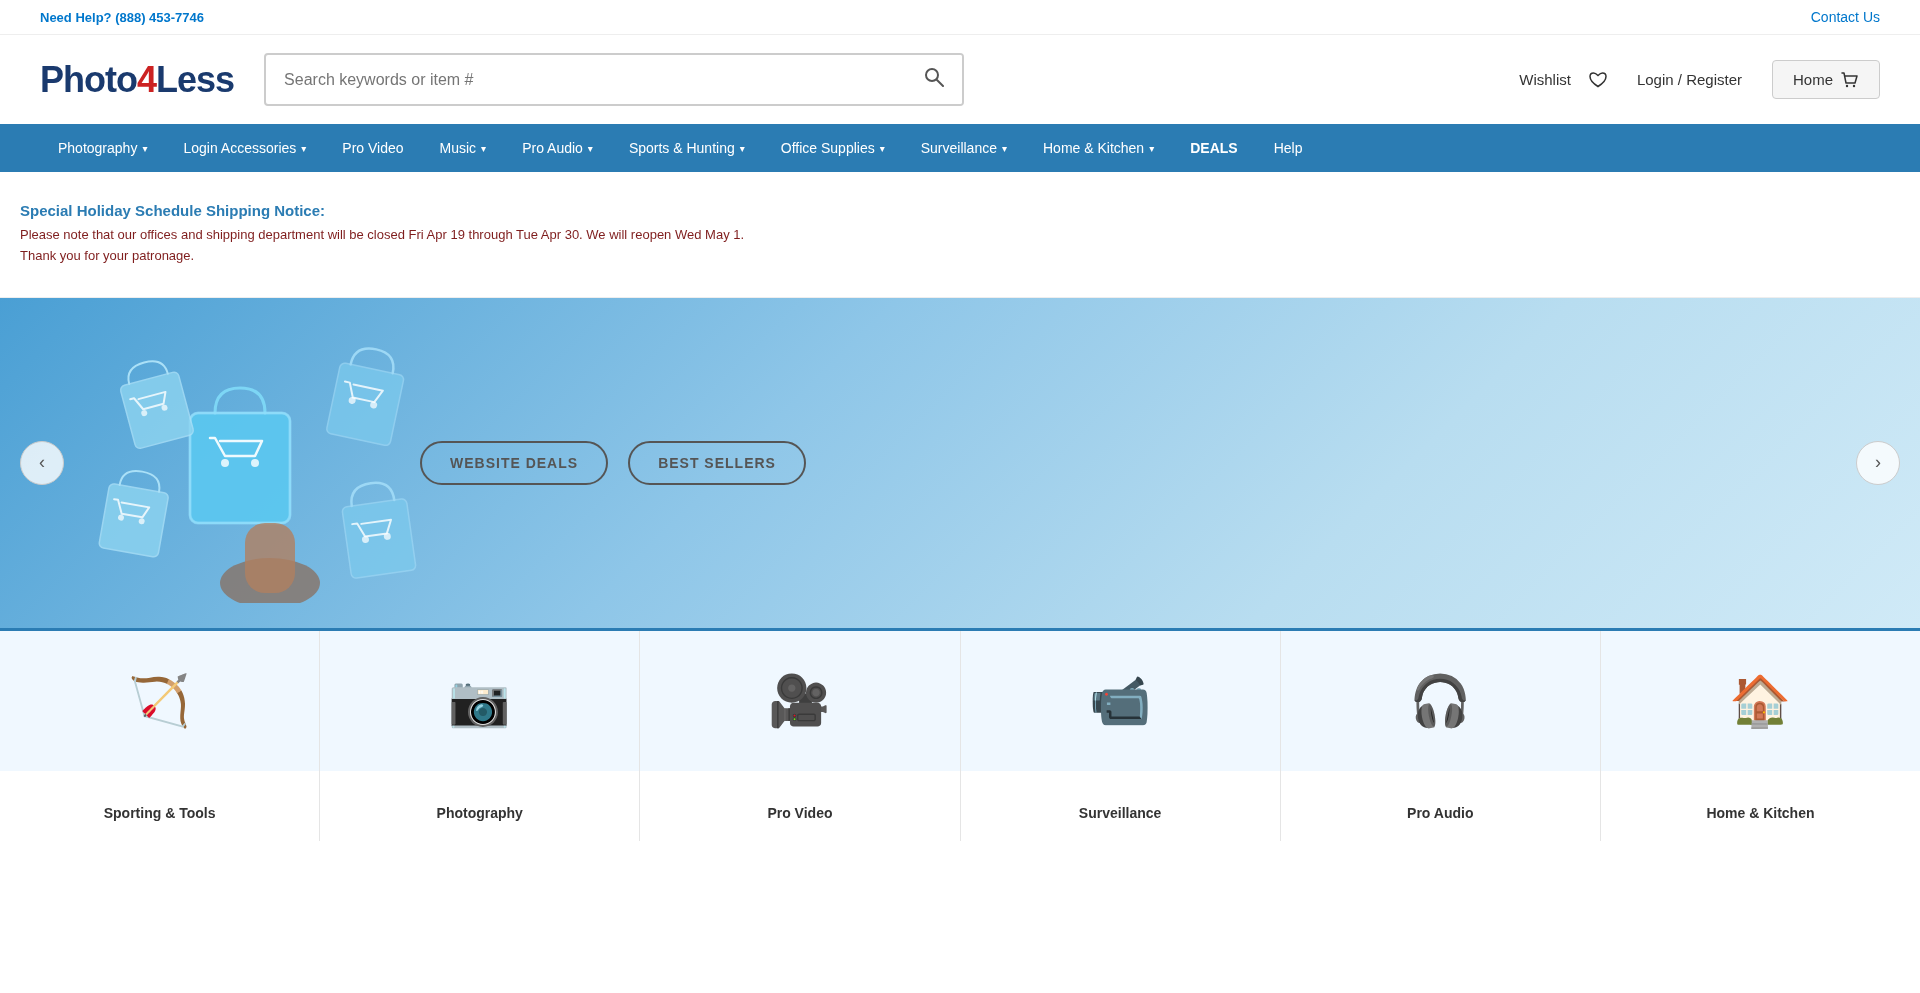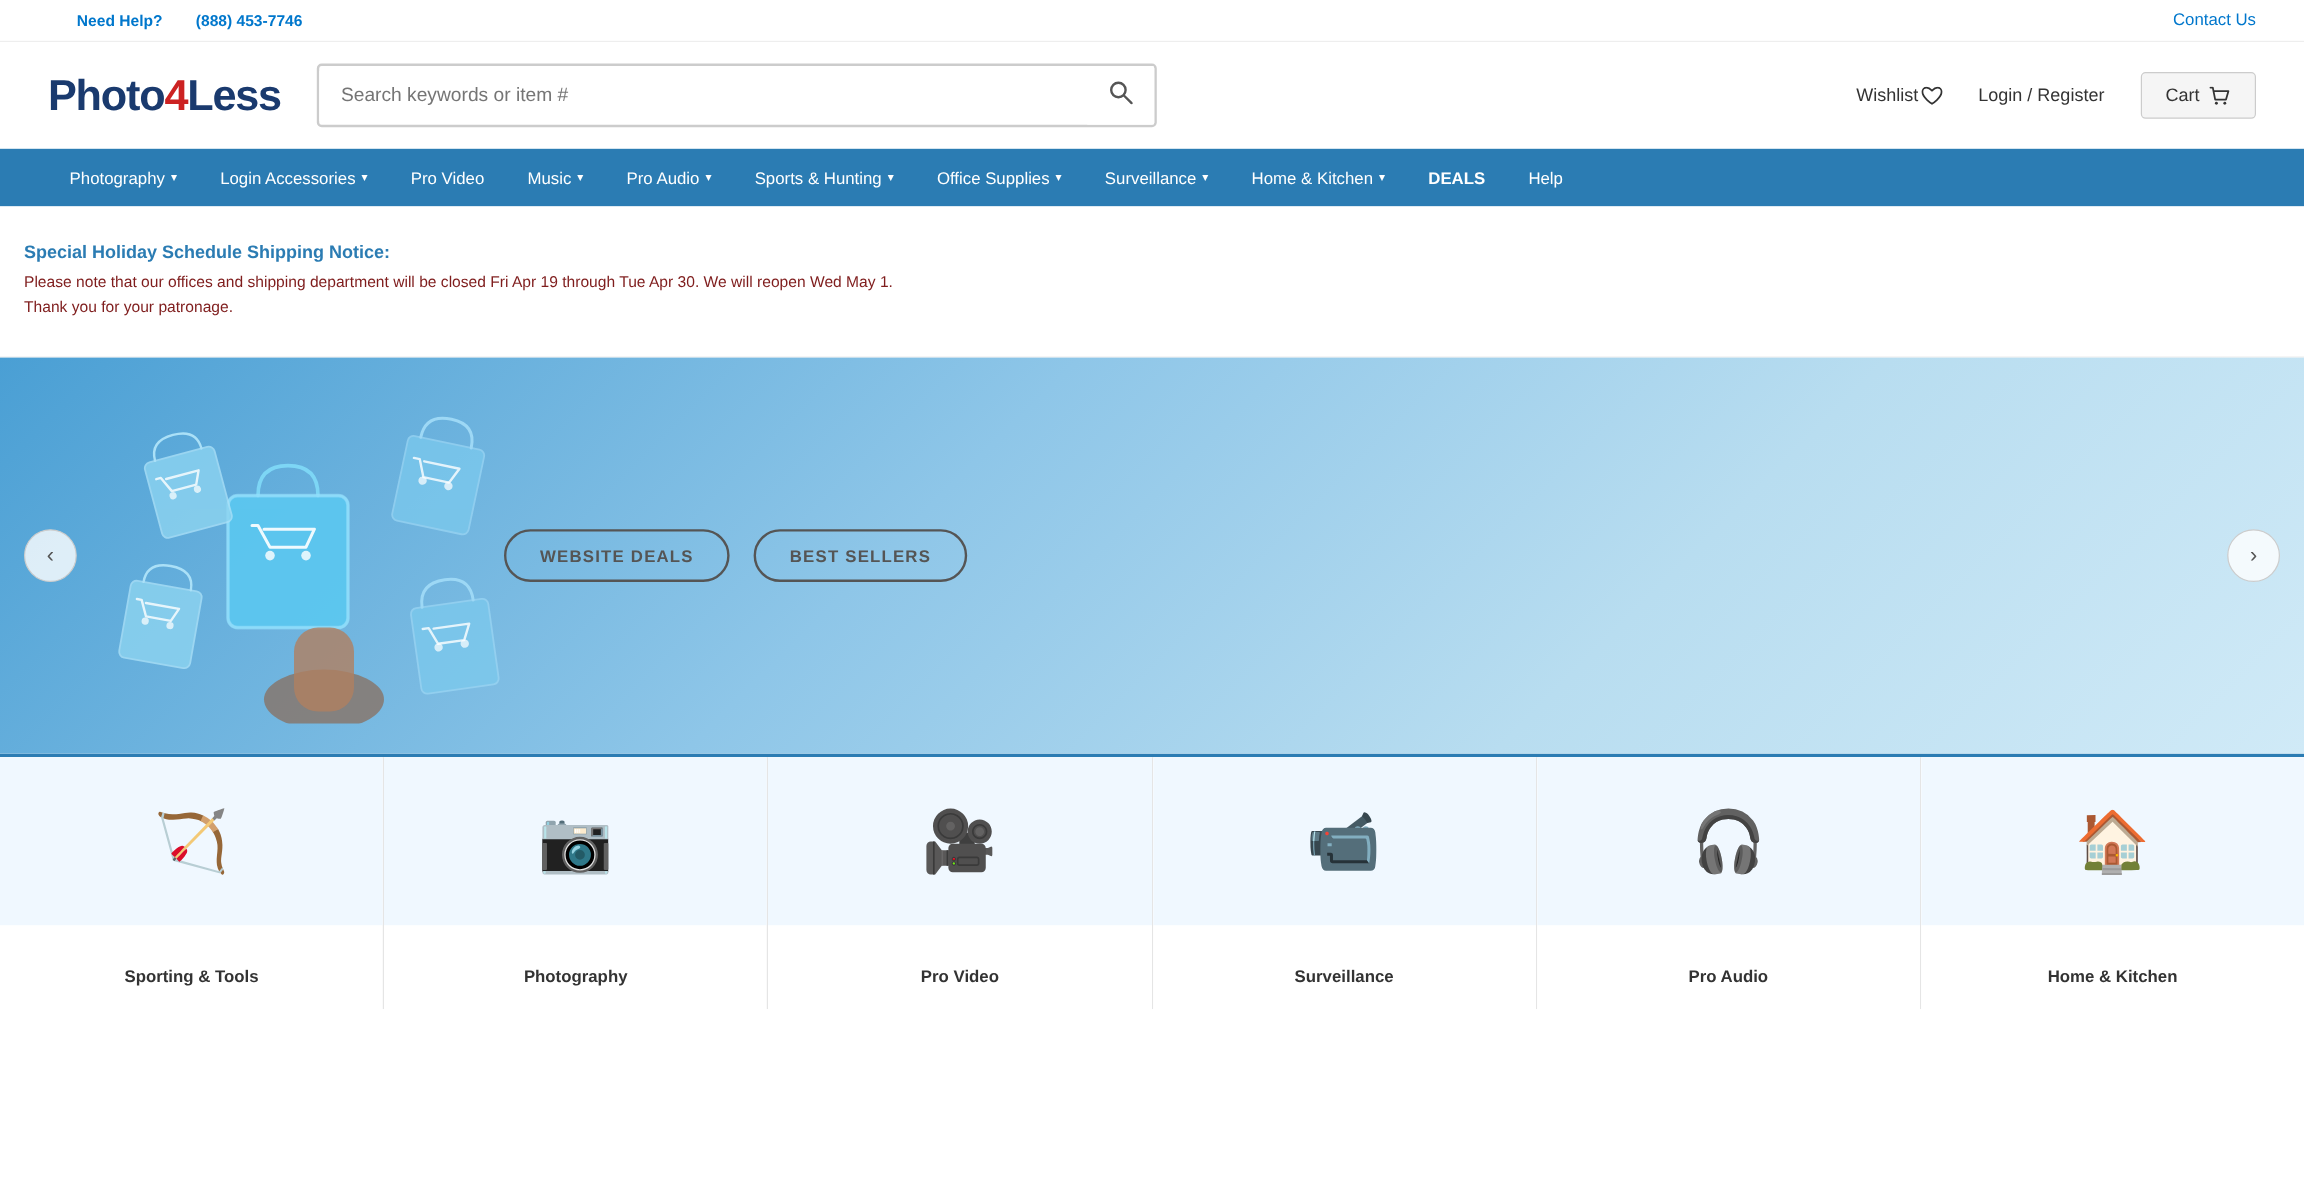--- a/index.html
+++ b/index.html
@@ -8,21 +8,21 @@
     
     .top-bar {
       background: #fff;
       display: flex;
       justify-content: space-between;
       align-items: center;
       padding: 8px 40px;
       border-bottom: 1px solid #eee;
     }
     .top-bar-left { font-size: 13px; color: #555; }
-    .top-bar-left span { color: #0077cc; font-weight: bold; margin-left: 24px; }
+    .top-bar-left span { color: #0077cc; font-weight: bold; }
     .top-bar-right a { color: #0077cc; font-size: 14px; text-decoration: none; font-weight: 500; }
 
     
     .header {
       display: flex;
       align-items: center;
       padding: 18px 40px;
       background: #fff;
       gap: 30px;
     }
@@ -70,21 +70,21 @@
 
     .header-actions {
       display: flex;
       align-items: center;
       gap: 30px;
       margin-left: auto;
     }
     .wishlist-btn {
       display: flex;
       align-items: center;
-      gap: 2px;
+      gap: 18px;
       background: none;
       border: none;
       font-size: 15px;
       color: #333;
       cursor: pointer;
     }
     .login-btn {
       background: none;
       border: none;
       font-size: 15px;
@@ -277,21 +277,21 @@
     <button class="wishlist-btn">
       <span>Wishlist</span>
       <svg width="18" height="16" viewBox="0 0 18 16" fill="none">
         <path d="M9 14.5C9 14.5 1 9.5 1 4.5C1 2.5 2.5 1 4.5 1C6 1 7.5 2 9 3.5C10.5 2 12 1 13.5 1C15.5 1 17 2.5 17 4.5C17 9.5 9 14.5 9 14.5Z" stroke="#333" stroke-width="1.5" fill="none"></path>
       </svg>
     </button>
     <button class="login-btn">
       <span>Login / Register</span>
     </button>
     <button class="cart-btn">
-      <span>Cart</span>
+      <span>Home</span>
       <svg width="18" height="16" viewBox="0 0 18 16" fill="none">
         <path d="M1 1H3L5 11H14L16 4H4" stroke="#333" stroke-width="1.5" stroke-linecap="round" stroke-linejoin="round" fill="none"></path>
         <circle cx="6" cy="14" r="1.2" fill="#333"></circle>
         <circle cx="13" cy="14" r="1.2" fill="#333"></circle>
       </svg>
     </button>
   </div>
 </div>
 
 <nav class="nav">

